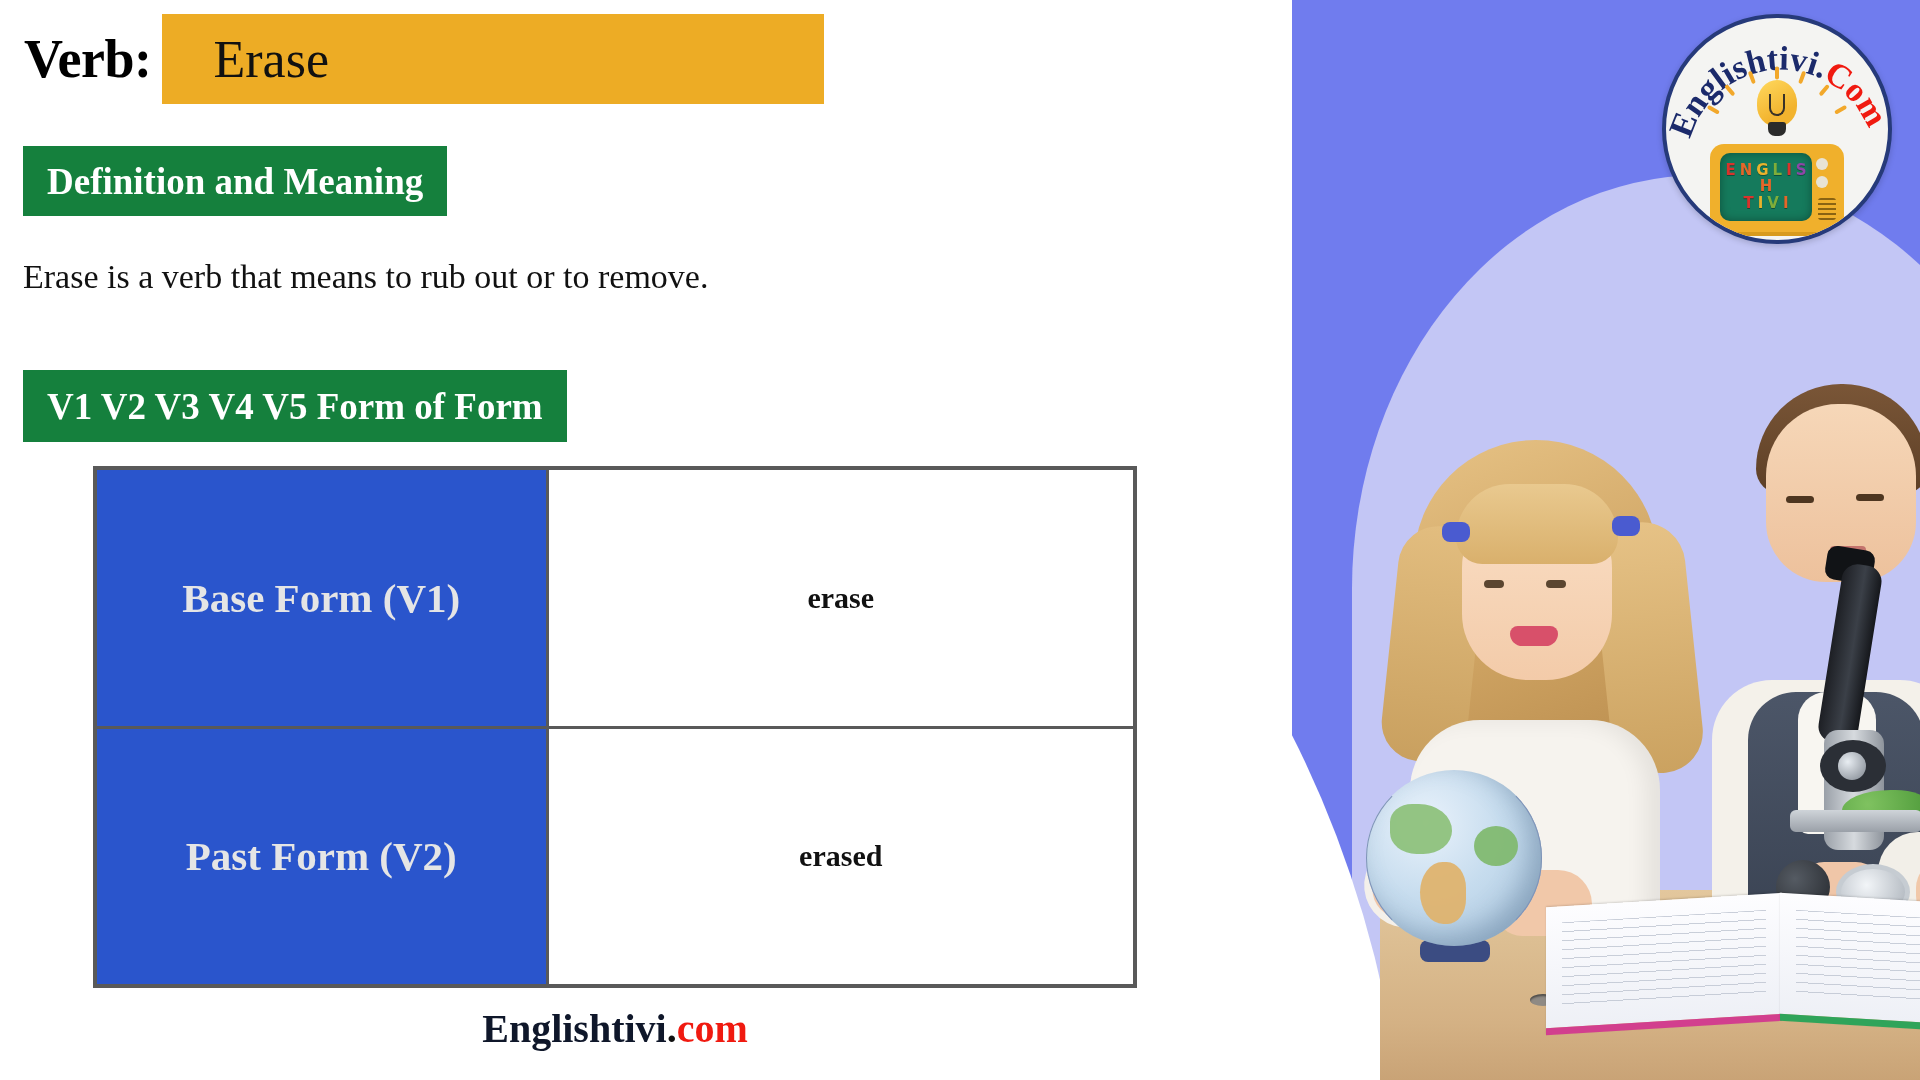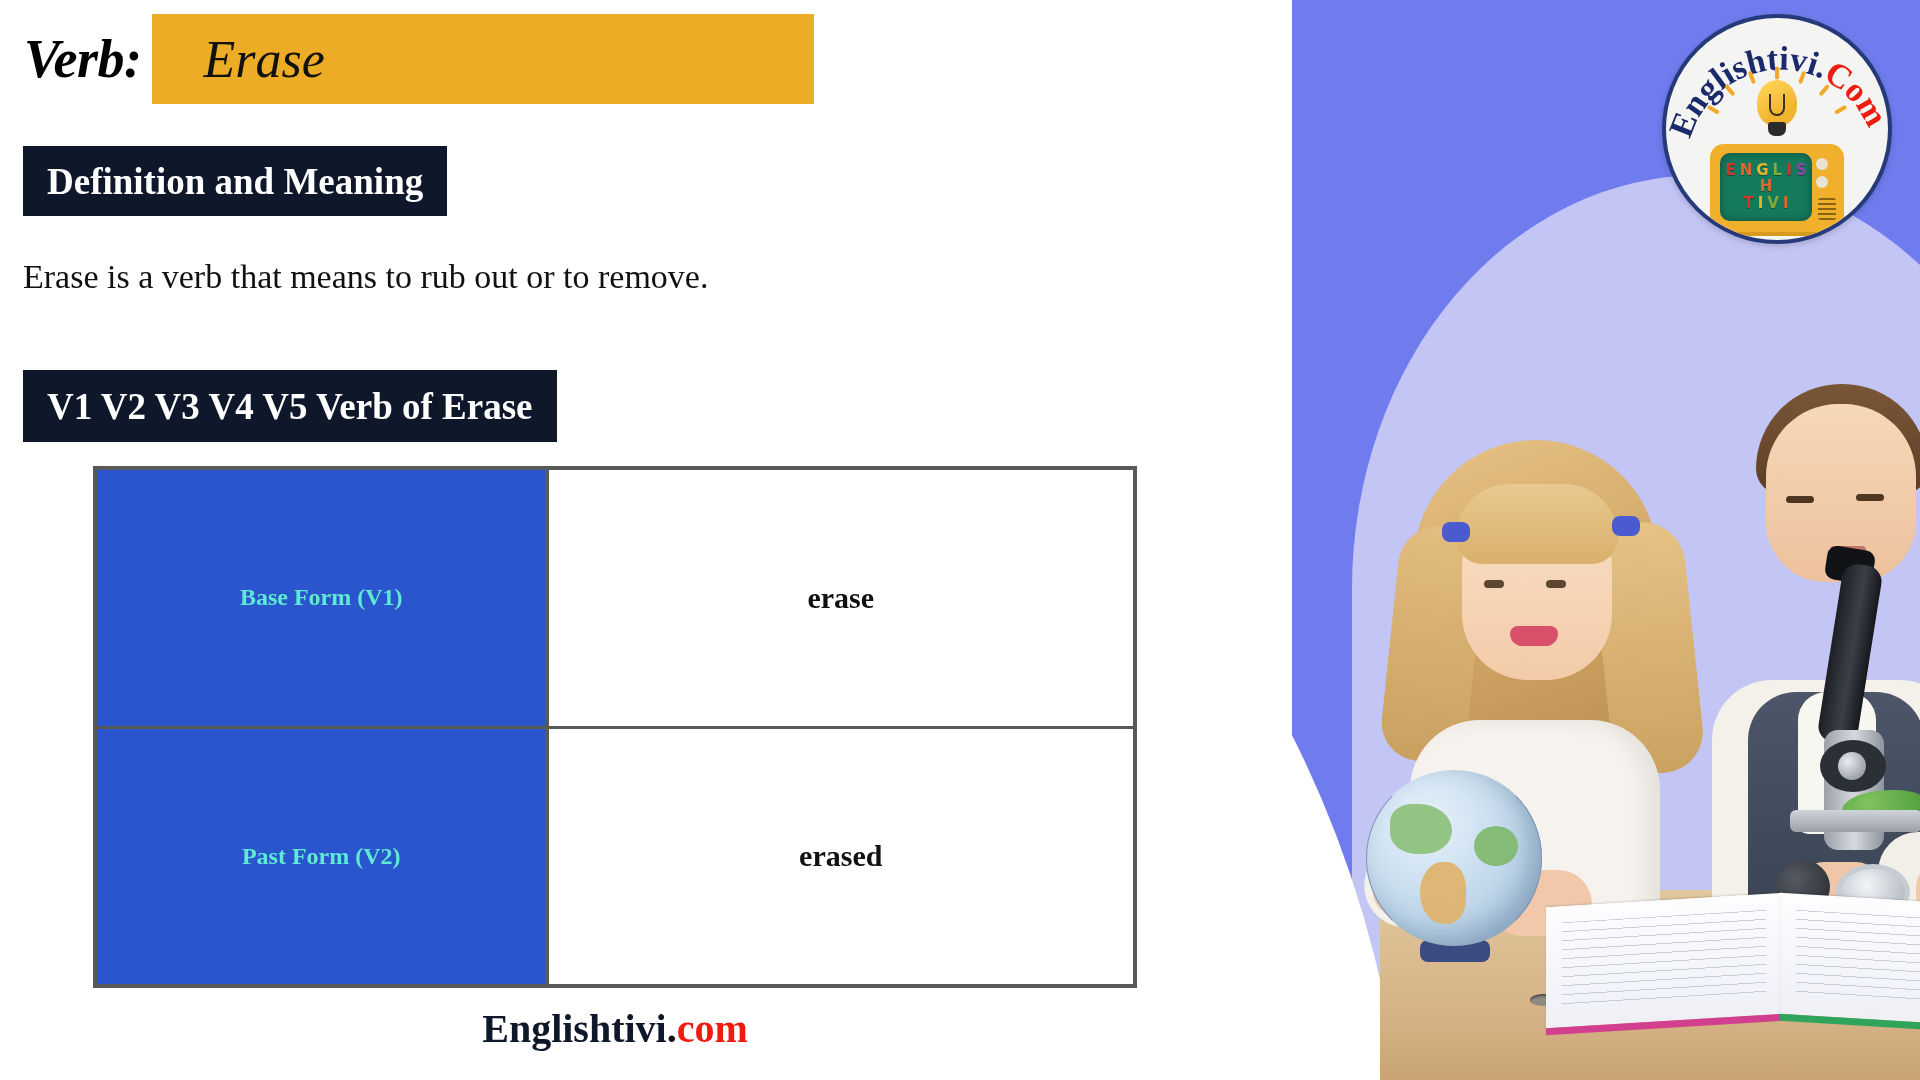--- a/index.html
+++ b/index.html
@@ -299,34 +299,34 @@
   }
   .tv .legL,.tv .legR{
     position:absolute; bottom:-12px; width:7px; height:14px; background:#b9bcc2; border-radius:2px;
   }
   .tv .legL{ left:20px; transform:rotate(18deg); }
   .tv .legR{ right:20px; transform:rotate(-18deg); }
 
   
   #verb-row{
     position:absolute; left:24px; top:14px;
-    display:flex; align-items:stretch; height:90px;font-style:italic;
+    display:flex; align-items:stretch; height:90px;
   }
   #verb-label{
     font-size:54px; font-weight:bold; color:#000;
     display:flex; align-items:center; padding-right:10px;
     letter-spacing:-.5px;
   }
   #verb-box{
     width:662px; background:#EDAC25;
     display:flex; align-items:center; padding-left:52px;
     font-size:52px; color:#111;
   }
   .blk-banner{
-    position:absolute; background:#0f172a; color:#fff;
+    position:absolute; background:#15803d; color:#fff;
     display:flex; align-items:center; padding:0 24px;
     font-weight:bold;
   }
   #banner-def{ left:23px; top:146px; height:70px; font-size:37px; }
   #banner-forms{ left:23px; top:370px; height:72px; font-size:37px; }
   #definition{
     position:absolute; left:23px; top:258px;
     font-size:34px; color:#111;
   }
 
@@ -339,21 +339,21 @@
     background:#fff;
   }
   #forms-table td{
     border:3px solid #595959;
     font-weight:bold;
     text-align:center;
     vertical-align:middle;
     height:104px;
   }
   #forms-table td.k{
-    width:452px; background:#2A55CC; color:#5eead4; font-size:24px;
+    width:452px; background:#2A55CC; color:#e5e5e5; font-size:41px;
   }
   #forms-table td.v{
     background:#fff; color:#111; font-size:30px;
   }
 
   #footer-brand{
     position:absolute; left:93px; top:1005px; width:1044px;
     text-align:center; font-size:40px; font-weight:bold;
   }
   .brand-a{ color:#0f172a; }
@@ -485,21 +485,21 @@
 
 <div id="verb-row">
   <div id="verb-label">Verb:</div>
   <div id="verb-box">Erase</div>
 </div>
 
 <div class="blk-banner" id="banner-def">Definition and Meaning</div>
 
 <div id="definition">Erase is a verb that means to rub out or to remove.</div>
 
-<div class="blk-banner" id="banner-forms">V1 V2 V3 V4 V5 Verb of Erase</div>
+<div class="blk-banner" id="banner-forms">V1 V2 V3 V4 V5 Form of Form</div>
 
 <table id="forms-table">
   <tbody id="forms-tbody">
       <tr>
         <td class="k">Base Form (V1)</td>
         <td class="v">erase</td>
       </tr>
       <tr>
         <td class="k">Past Form (V2)</td>
         <td class="v">erased</td>

